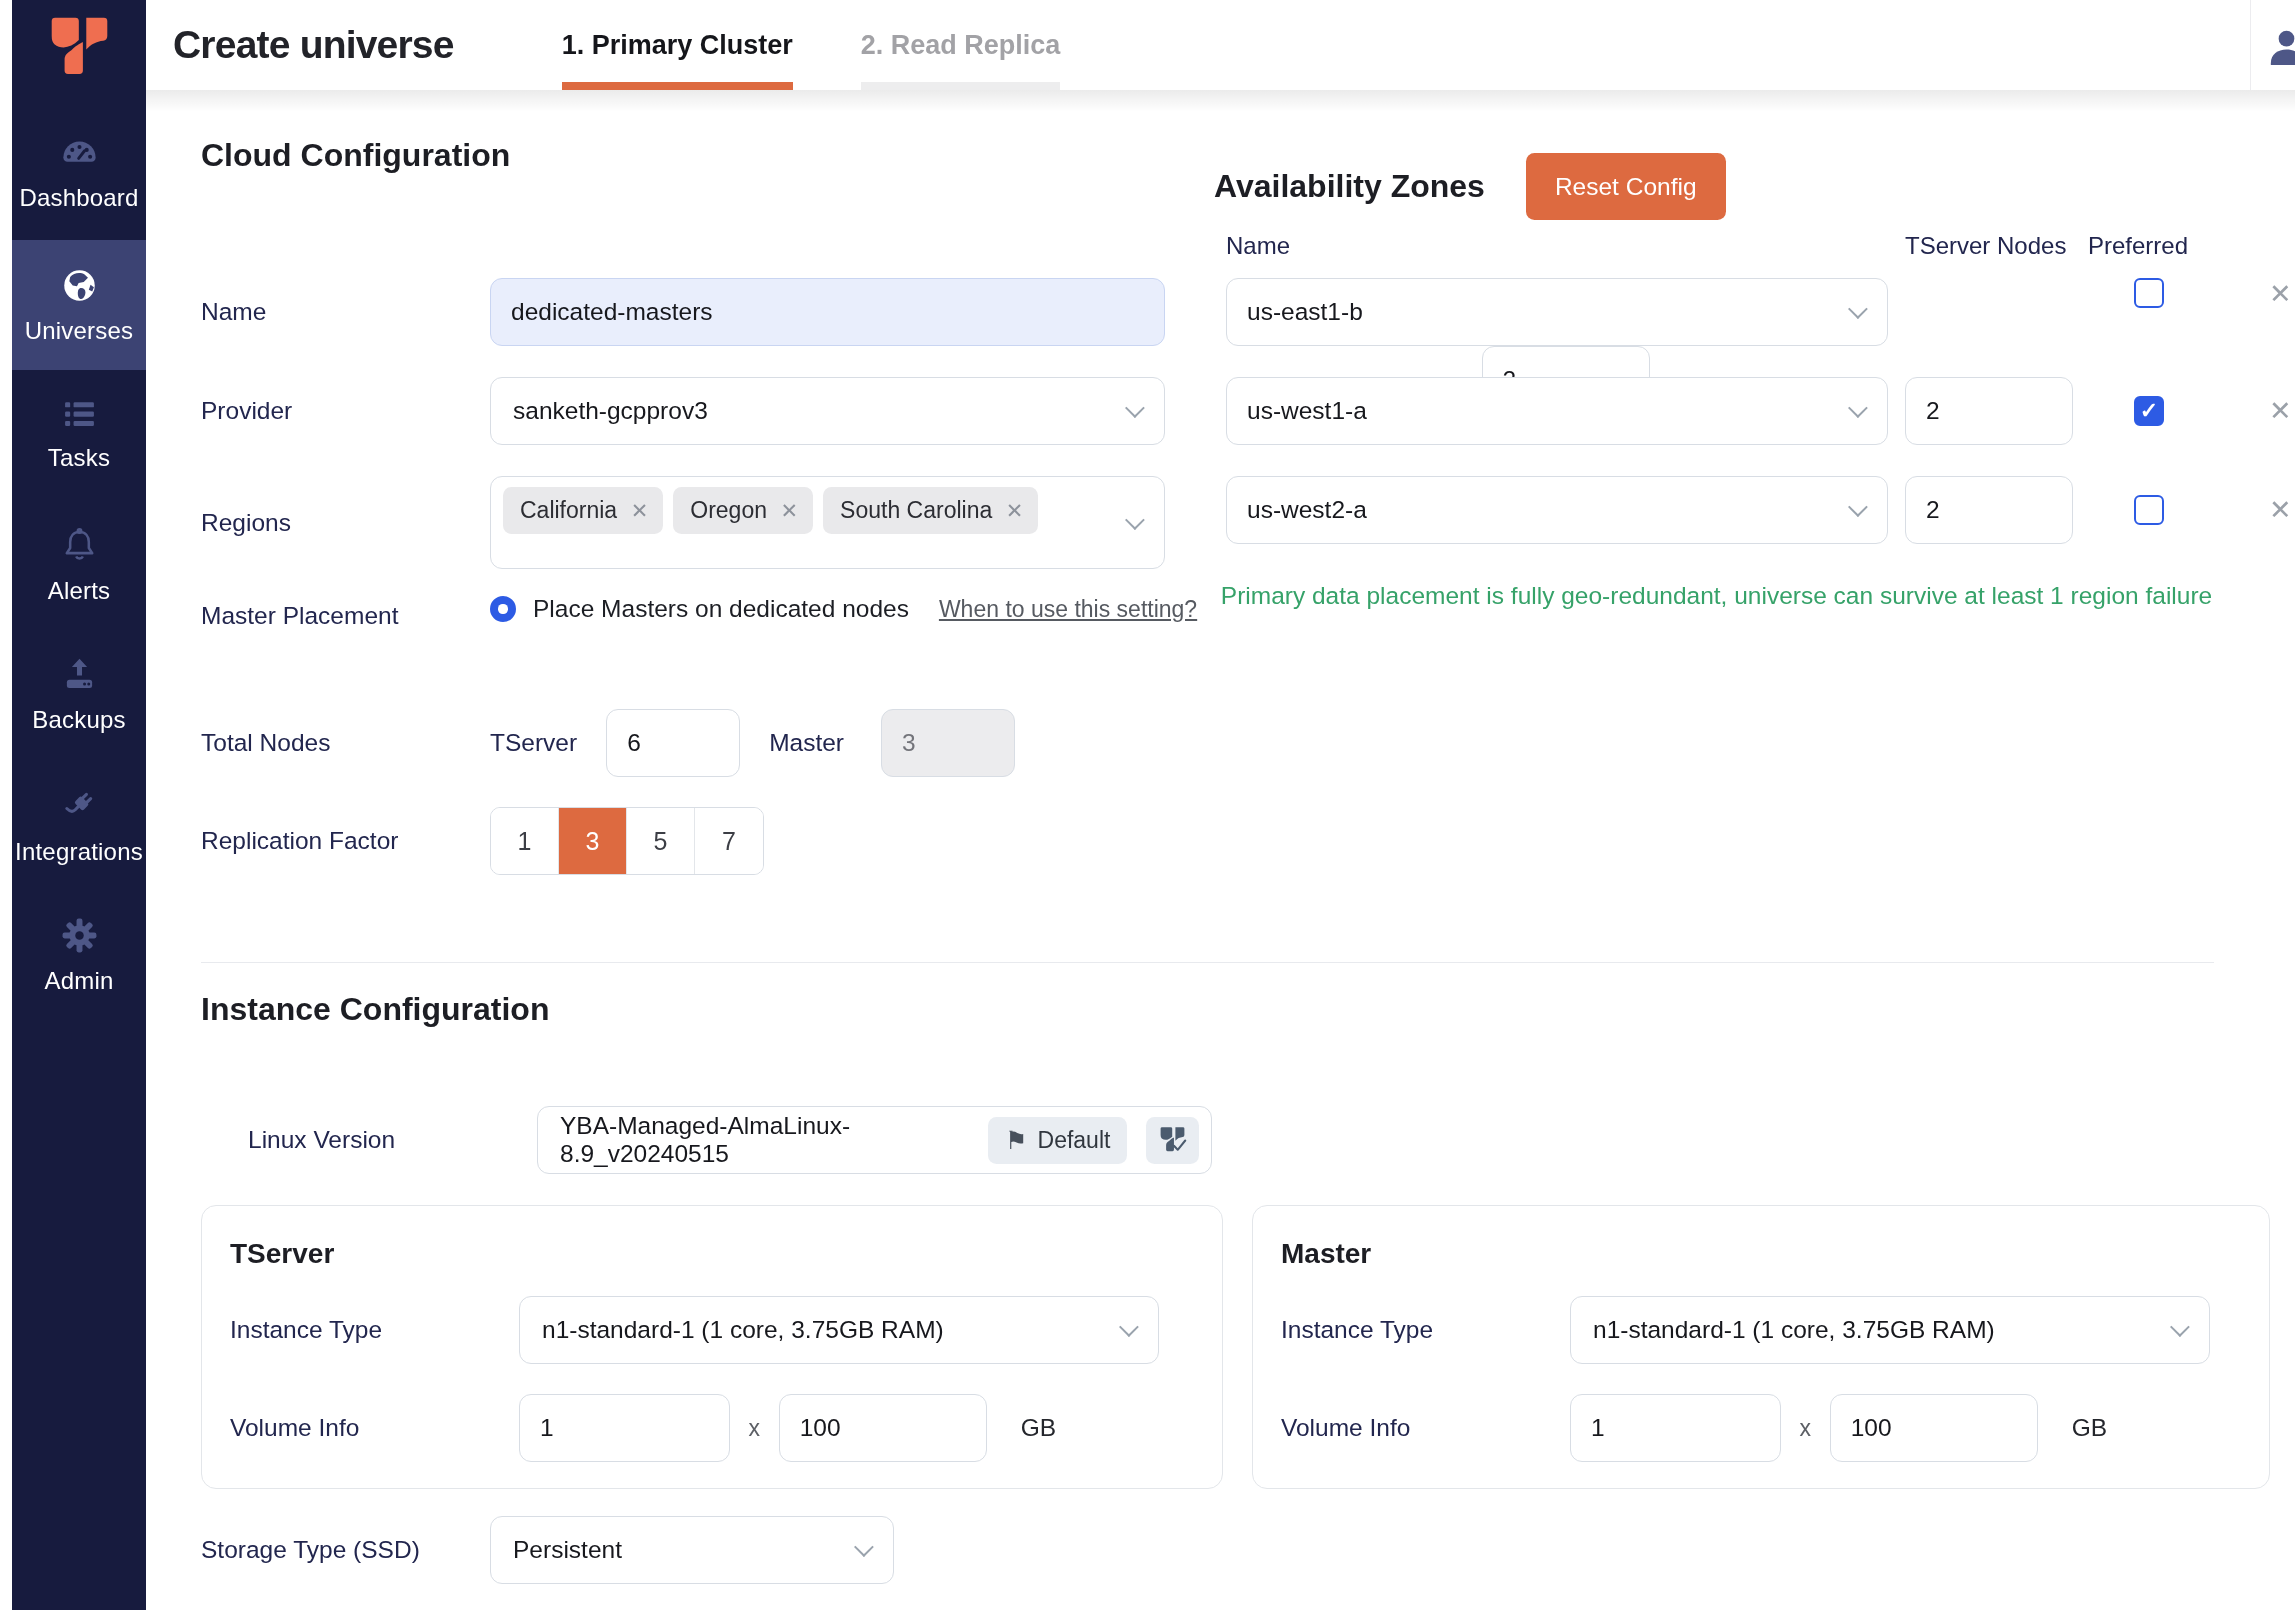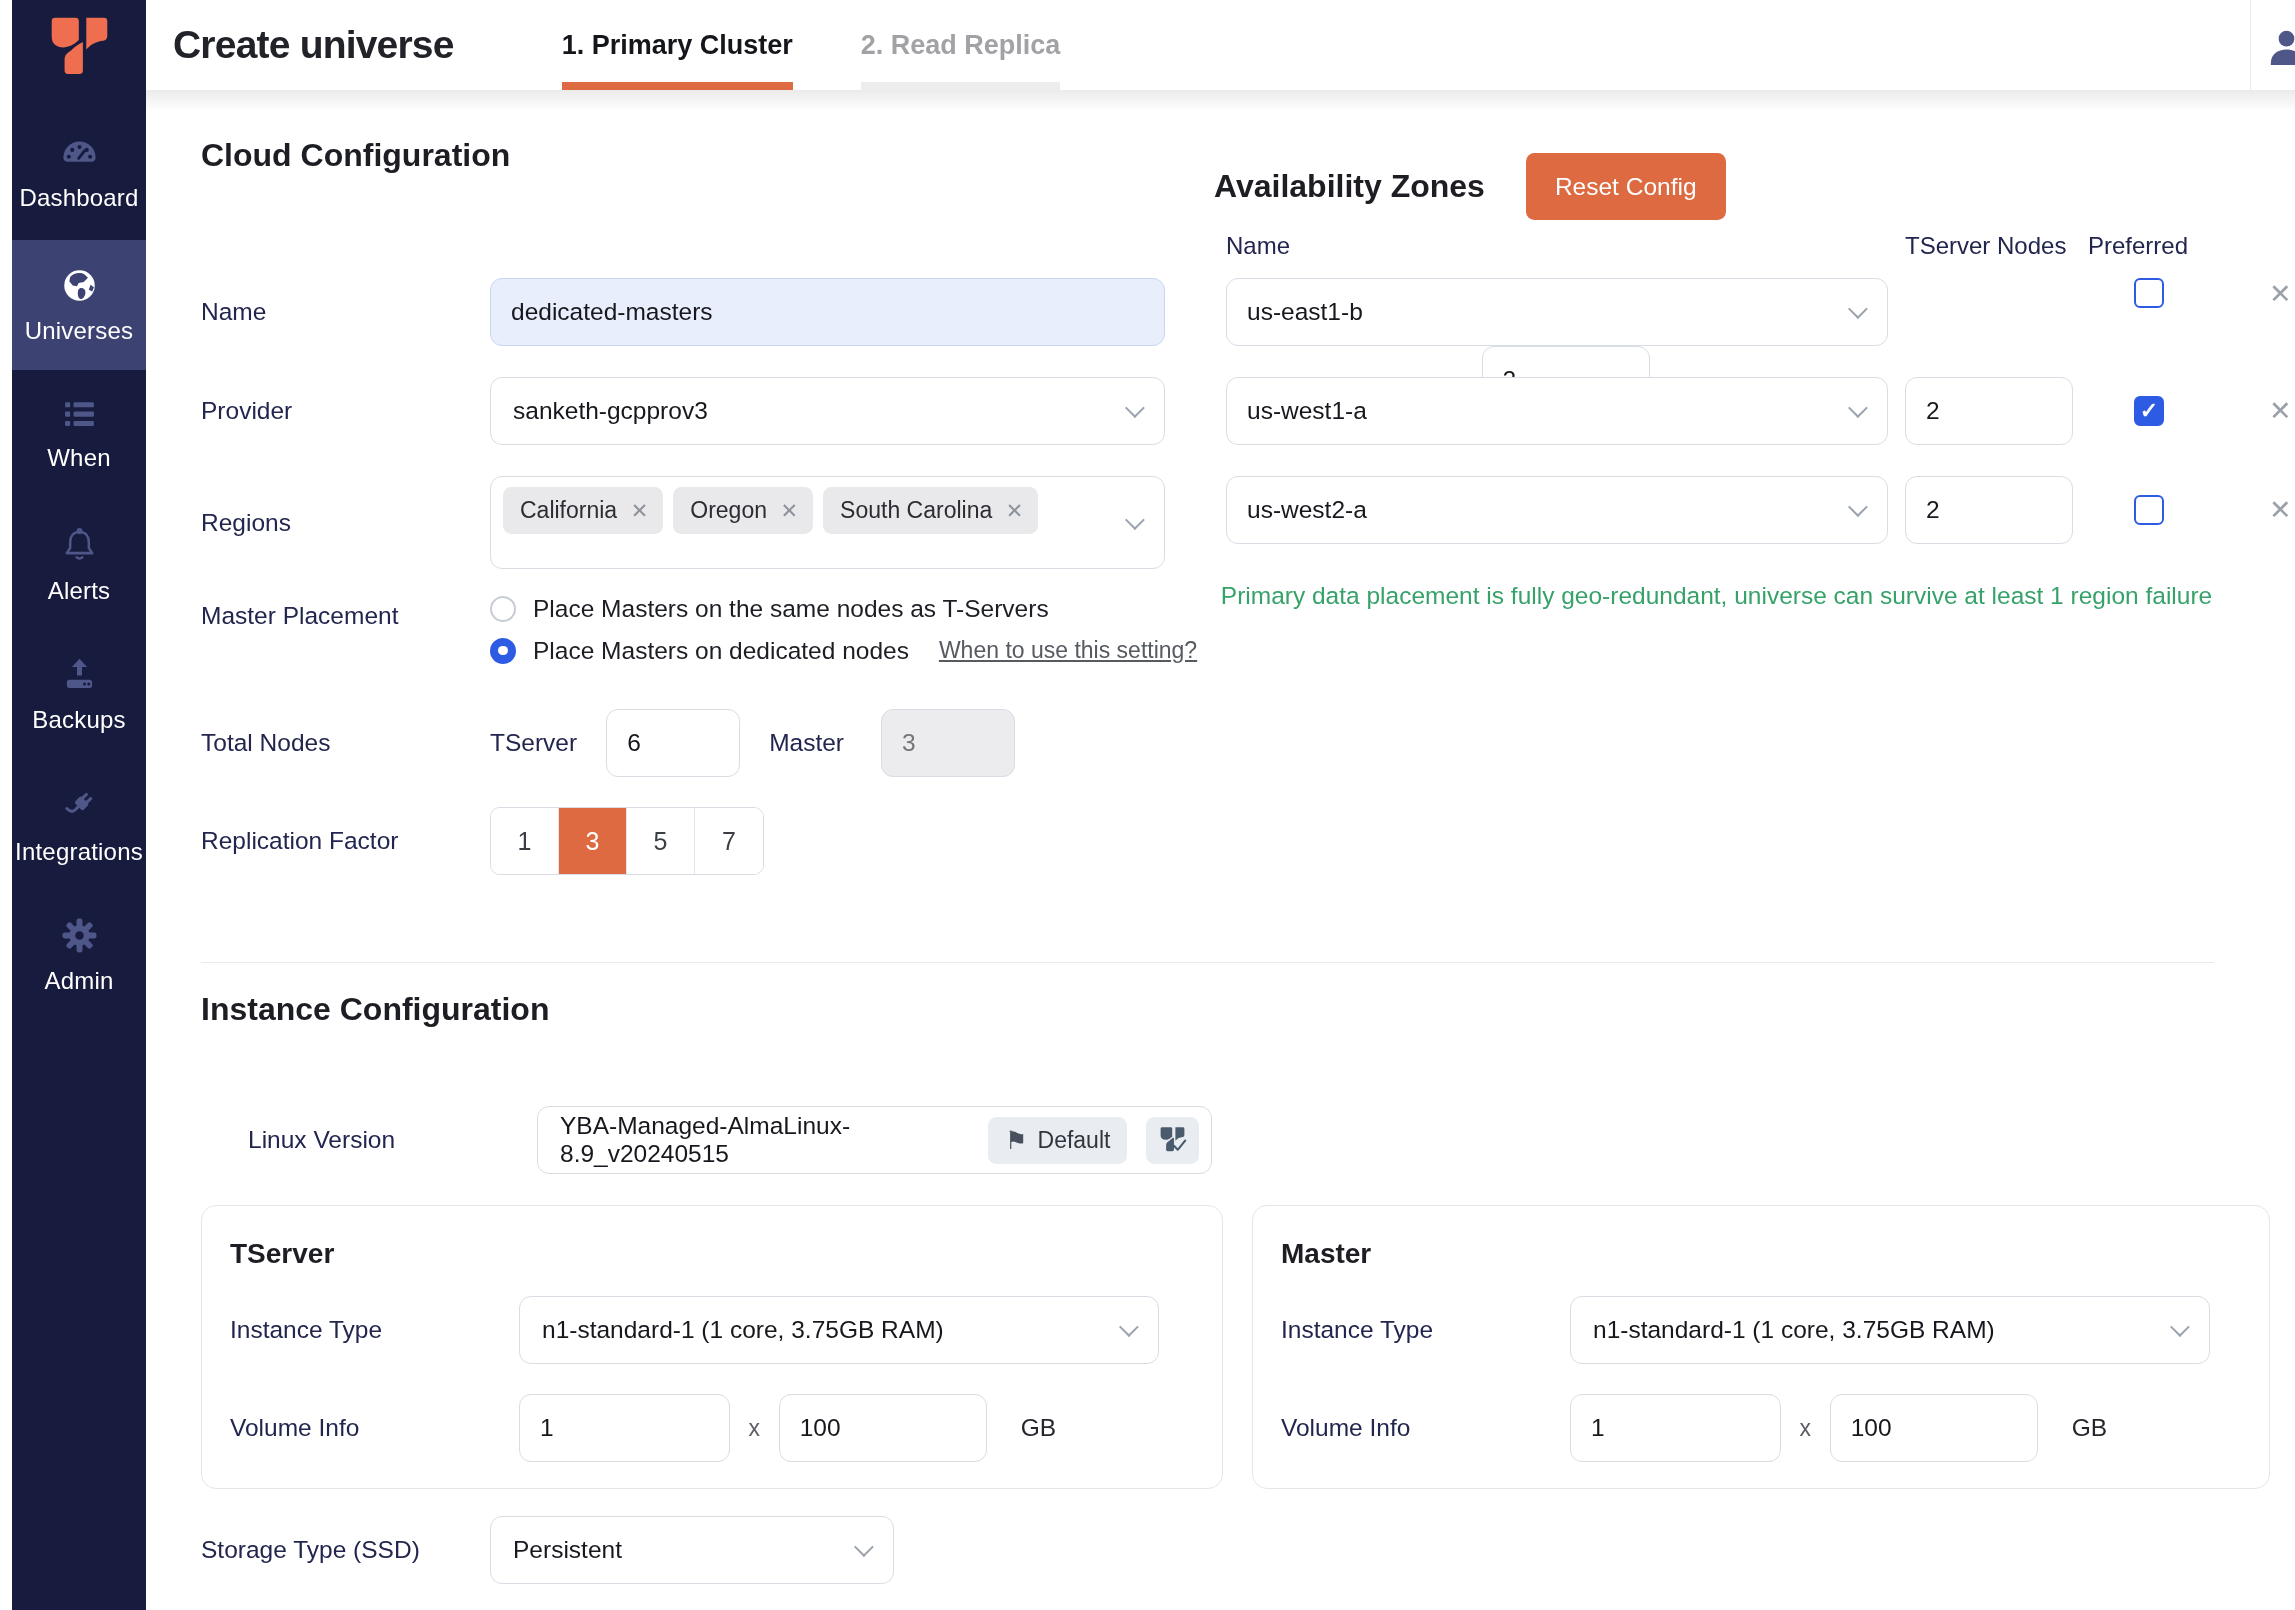--- a/index.html
+++ b/index.html
@@ -173,21 +173,21 @@
       <span>
         <svg width="39" height="34" viewBox="0 0 46 40" fill="currentColor">
           <rect x="6" y="5" width="6" height="6" rx="1.4"></rect>
             <rect x="16" y="5" width="24" height="6" rx="1.4"></rect>
           <rect x="6" y="16" width="6" height="6" rx="1.4"></rect>
             <rect x="16" y="16" width="24" height="6" rx="1.4"></rect>
           <rect x="6" y="27" width="6" height="6" rx="1.4"></rect>
             <rect x="16" y="27" width="24" height="6" rx="1.4"></rect>
         </svg>
       </span>
-      <span class="lbl">When</span>
+      <span class="lbl">Tasks</span>
     </div>
 
     <div class="nav-item">
       <span>
         <svg width="39" height="39" viewBox="0 0 46 46" fill="none" stroke="currentColor" stroke-width="3">
           <path d="M23 7 c-7 0-11 5-11 12 v7 l-4 6 h30 l-4-6 v-7 c0-7-4-12-11-12 z" stroke-linejoin="round"></path>
           <path d="M19 36 a4.5 4.5 0 0 0 8 0"></path>
           <circle cx="23" cy="6" r="2"></circle>
         </svg>
       </span>
@@ -293,24 +293,20 @@
         <span class="x">✕</span>
       </span>
       <span class="chev"></span>
     </div>
   </div>
 
   <div class="row" style="top:505px; align-items:flex-start;">
     <span class="flabel" style="line-height:41px;">Master Placement</span>
     <div class="radio-group">
       <div class="radio-line">
-        <span class="radio off"></span>
-        <span>Place Masters on the same nodes as T-Servers</span>
-      </div>
-      <div class="radio-line">
         <span class="radio on"></span>
         <span>Place Masters on dedicated nodes</span>
         <a class="hint-link">When to use this setting?</a>
       </div>
     </div>
   </div>
 
   <div class="row" style="top:619px;">
     <span class="flabel">Total Nodes</span>
     <span class="tn-label">TServer</span>

